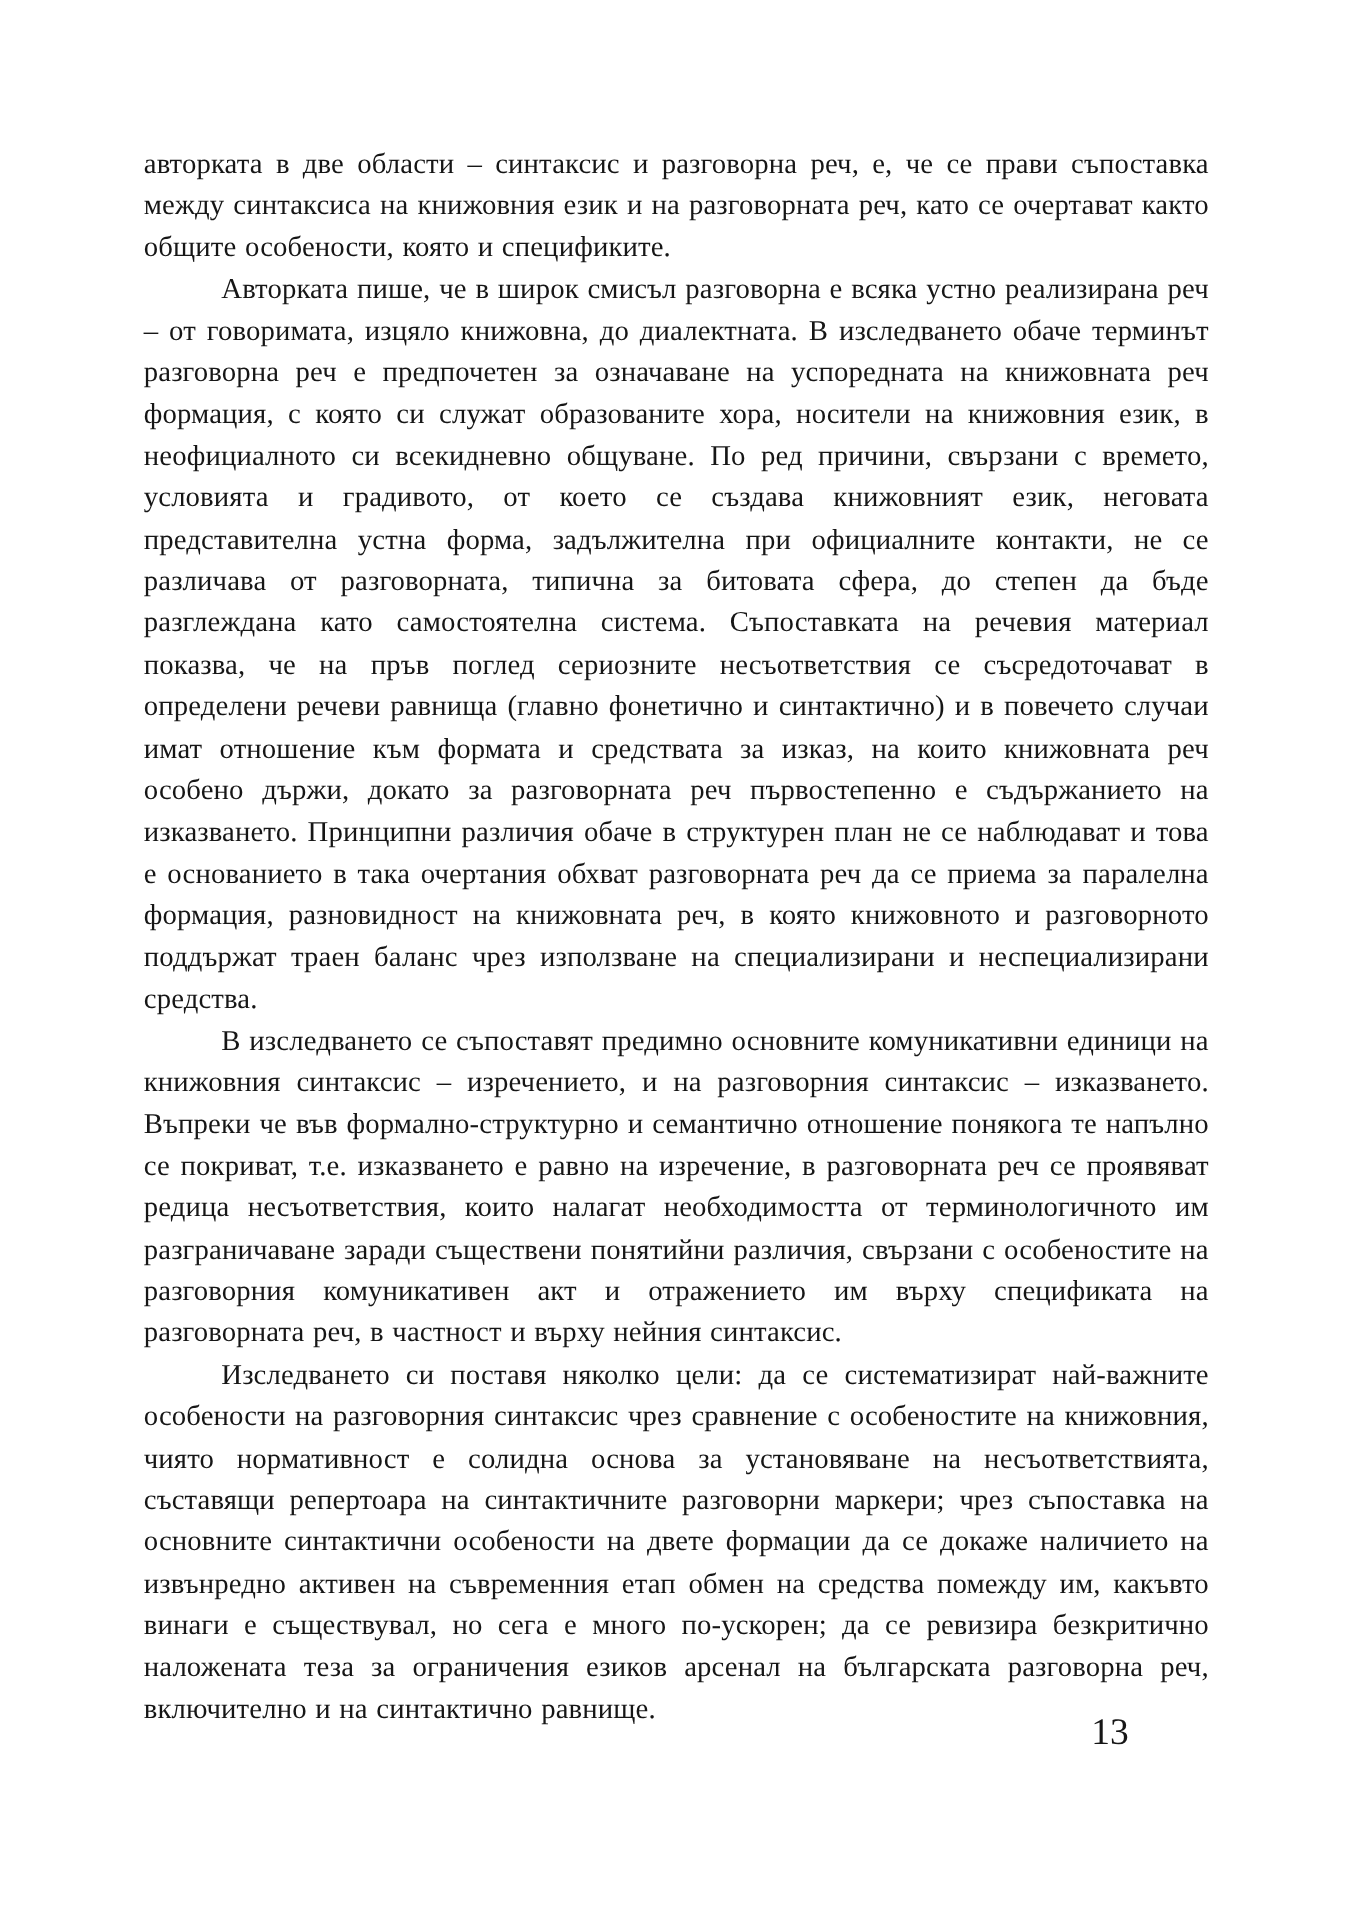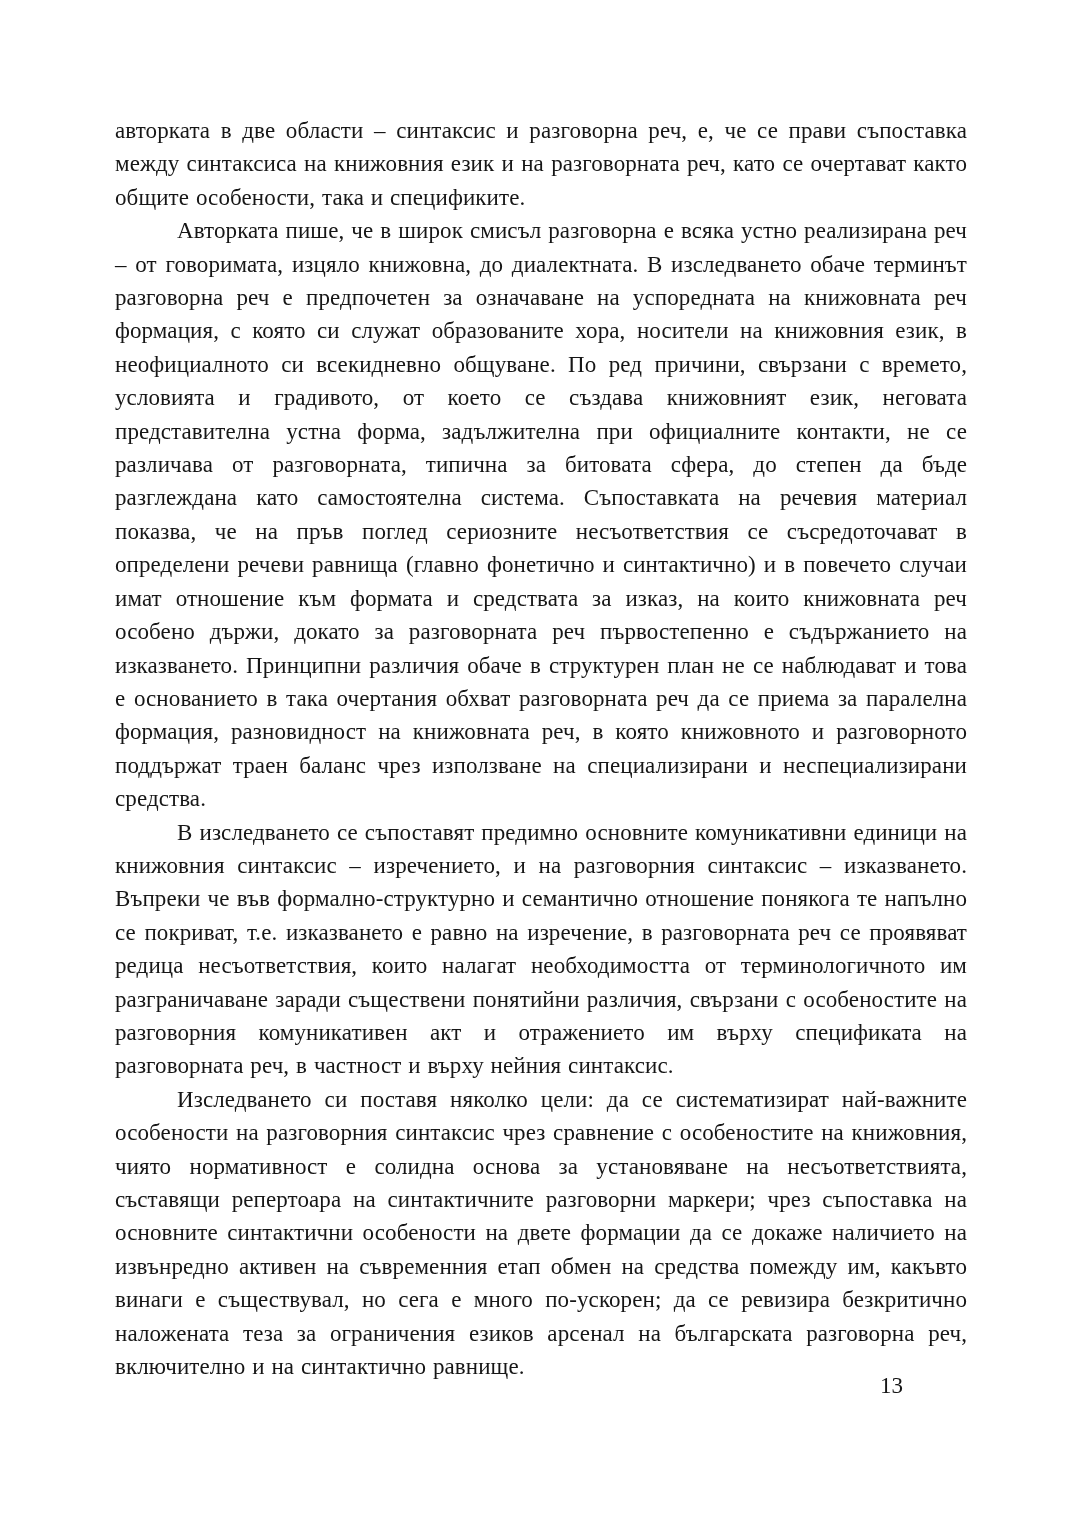--- a/index.html
+++ b/index.html
@@ -33,29 +33,29 @@
     padding: 0;
     text-indent: 62px;
   }
   .para.no-indent {
     text-indent: 0;
   }
   .page-number {
     position: absolute;
     top: 1372px;
     right: 177px;
-    font-size: 23px;
+    font-size: 30px;
     line-height: 28px;
     color: #161616;
   }
 </style>
 </head>
 <body>
 
 <div class="page">
   <div class="text-block">
-    <p class="para no-indent">авторката в две области – синтаксис и разговорна реч, е, че се прави съпоставка между синтаксиса на книжовния език и на разговорната реч, като се очертават както общите особености, така и спецификите.</p>
+    <p class="para no-indent">авторката в две области – синтаксис и разговорна реч, е, че се прави съпоставка между синтаксиса на книжовния език и на разговорната реч, като се очертават както общите особености, която и спецификите.</p>
     <p class="para">Авторката пише, че в широк смисъл разговорна е всяка устно реализирана реч – от говоримата, изцяло книжовна, до диалектната. В изследването обаче терминът разговорна реч е предпочетен за означаване на успоредната на книжовната реч формация, с която си служат образованите хора, носители на книжовния език, в неофициалното си всекидневно общуване. По ред причини, свързани с времето, условията и градивото, от което се създава книжовният език, неговата представителна устна форма, задължителна при официалните контакти, не се различава от разговорната, типична за битовата сфера, до степен да бъде разглеждана като самостоятелна система. Съпоставката на речевия материал показва, че на пръв поглед сериозните несъответствия се съсредоточават в определени речеви равнища (главно фонетично и синтактично) и в повечето случаи имат отношение към формата и средствата за изказ, на които книжовната реч особено държи, докато за разговорната реч първостепенно е съдържанието на изказването. Принципни различия обаче в структурен план не се наблюдават и това е основанието в така очертания обхват разговорната реч да се приема за паралелна формация, разновидност на книжовната реч, в която книжовното и разговорното поддържат траен баланс чрез използване на специализирани и неспециализирани средства.</p>
     <p class="para">В изследването се съпоставят предимно основните комуникативни единици на книжовния синтаксис – изречението, и на разговорния синтаксис – изказването. Въпреки че във формално-структурно и семантично отношение понякога те напълно се покриват, т.е. изказването е равно на изречение, в разговорната реч се проявяват редица несъответствия, които налагат необходимостта от терминологичното им разграничаване заради съществени понятийни различия, свързани с особеностите на разговорния комуникативен акт и отражението им върху спецификата на разговорната реч, в частност и върху нейния синтаксис.</p>
     <p class="para">Изследването си поставя няколко цели: да се систематизират най-важните особености на разговорния синтаксис чрез сравнение с особеностите на книжовния, чиято нормативност е солидна основа за установяване на несъответствията, съставящи репертоара на синтактичните разговорни маркери; чрез съпоставка на основните синтактични особености на двете формации да се докаже наличието на извънредно активен на съвременния етап обмен на средства помежду им, какъвто винаги е съществувал, но сега е много по-ускорен; да се ревизира безкритично наложената теза за ограничения езиков арсенал на българската разговорна реч, включително и на синтактично равнище.</p>
   </div>
   <div class="page-number">13</div>
 </div>
 
 </body></html>

